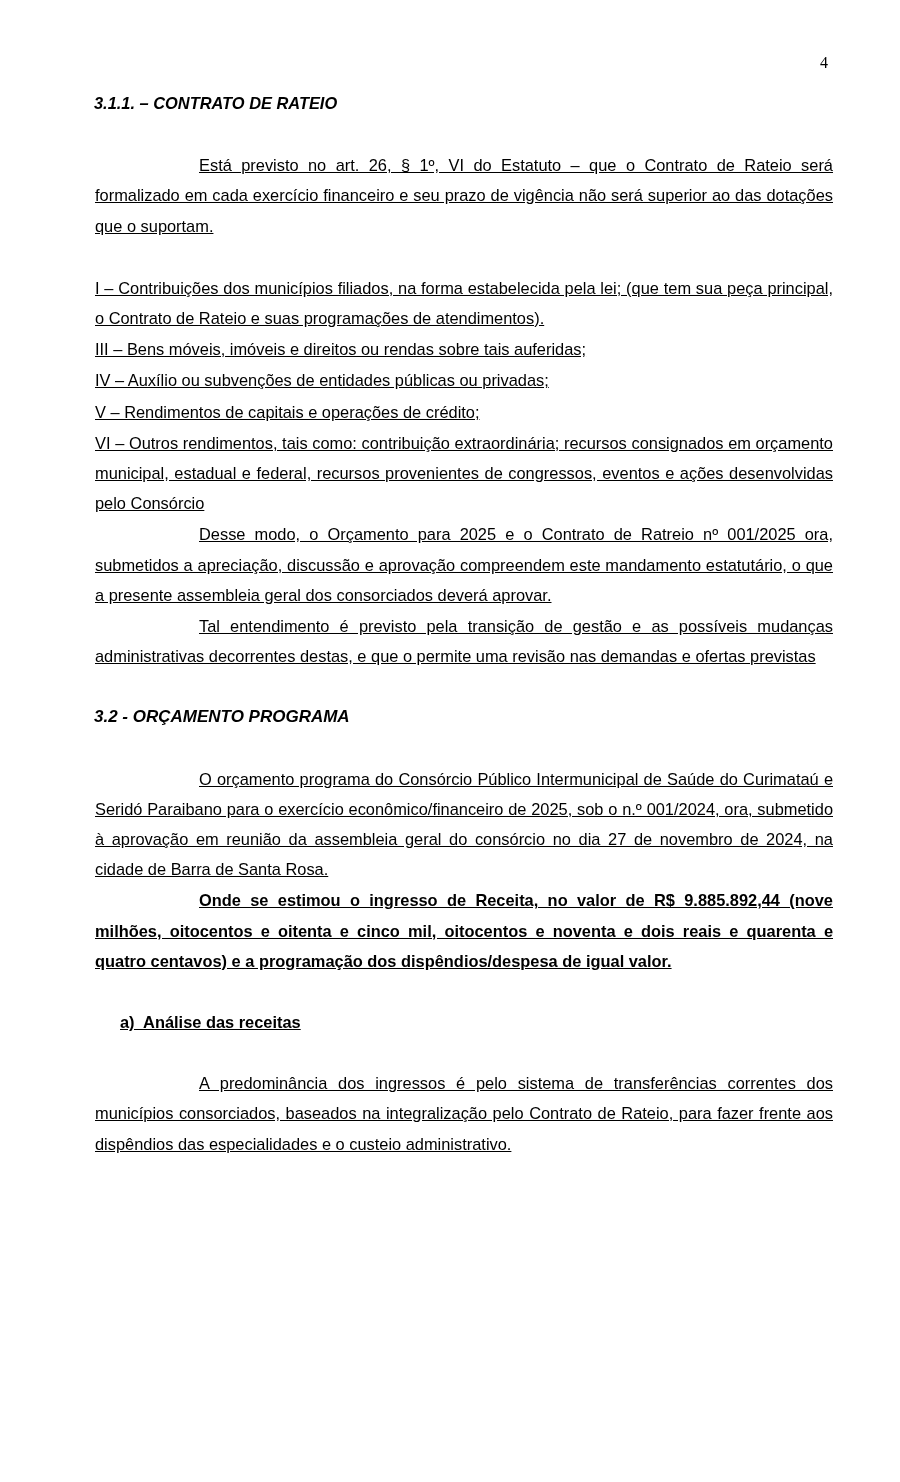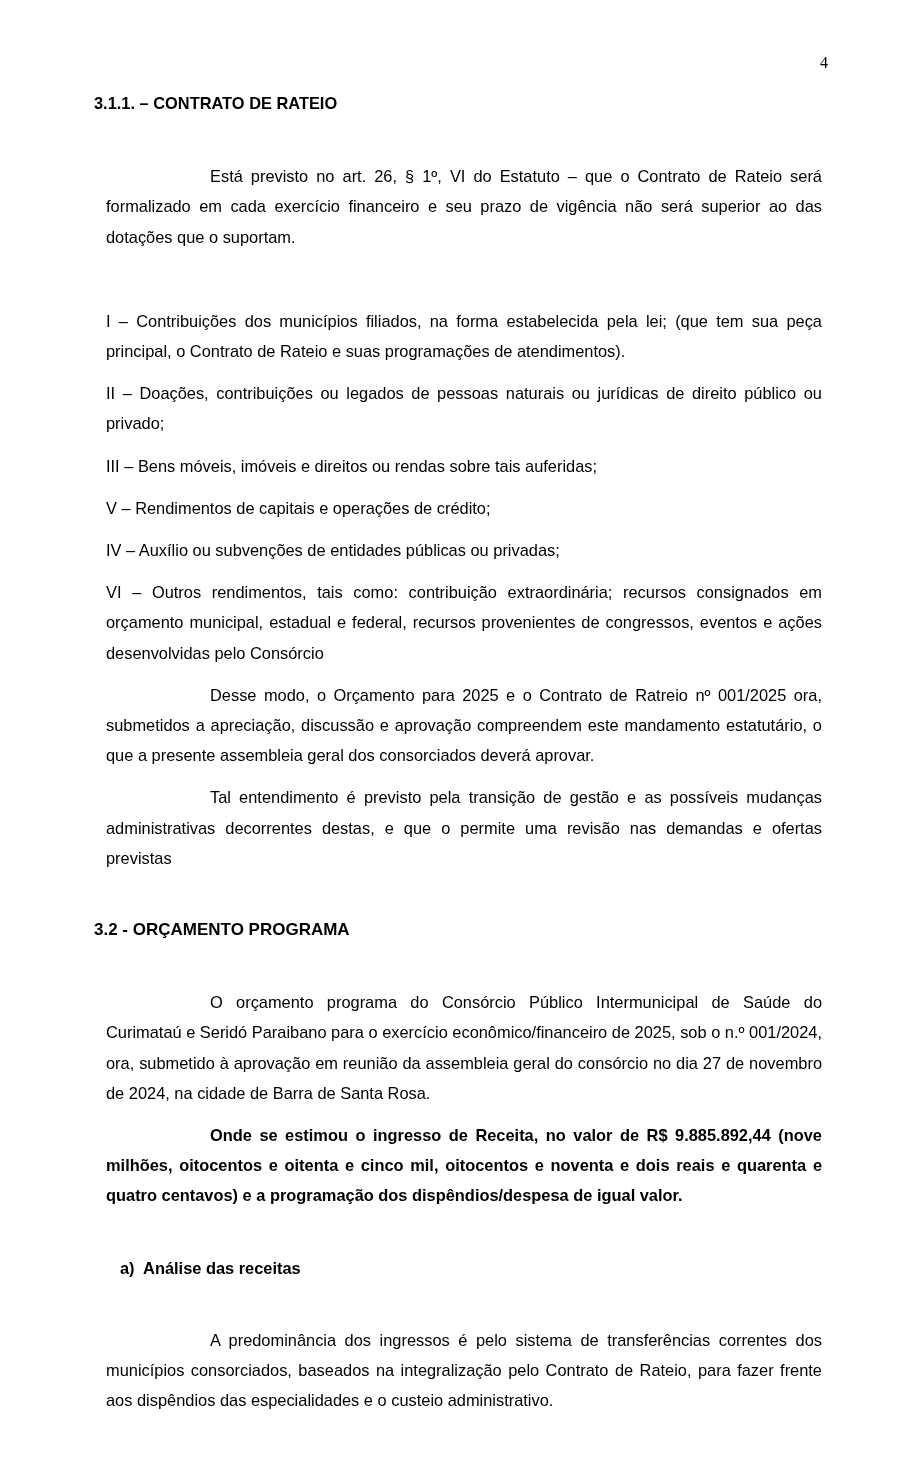--- a/index.html
+++ b/index.html
@@ -1,56 +1,55 @@
 <!DOCTYPE html>
 <html><head>
 <meta charset="utf-8">
 <style>
   html, body { margin: 0; padding: 0; background: #ffffff; }
   body { width: 900px; height: 1482px; position: relative; overflow: hidden;
          font-family: "Liberation Sans", sans-serif; color: #000; }
   .page-number { position: absolute; top: 54px; left: 820px; font-family: "Liberation Serif", serif;
                  font-size: 16px; }
   .content { position: absolute; left: 94px; top: 88px; width: 740px; font-size: 16.4px; line-height: 30.2px; }
-  .heading { font-weight: bold; margin: 0; }
-  p { margin: 12px; text-align: justify; }
+  .heading { font-weight: bold; margin: 0; font-style: italic; }
+  p { margin: 1px; text-align: justify; text-decoration: underline; }
   .indent { text-indent: 104px; }
   .bold { font-weight: bold; }
   .gap-30 { height: 30px; }
   .subheading { font-weight: bold; margin: 0; padding-left: 26px; }
 </style>
 </head>
 <body>
 
 <div class="page-number">4</div>
 
 <div class="content">
 
   <h2 class="heading" style="font-size:16.4px;">3.1.1. – CONTRATO DE RATEIO</h2>
   <div class="gap-30" style="height:31px;"></div>
 
   <p class="indent">Está previsto no art. 26, § 1º, VI do Estatuto – que o Contrato de Rateio será formalizado em cada exercício financeiro e seu prazo de vigência não será superior ao das dotações que o suportam.</p>
   <div class="gap-30"></div>
 
   <p>I – Contribuições dos municípios filiados, na forma estabelecida pela lei; (que tem sua peça principal, o Contrato de Rateio e suas programações de atendimentos).</p>
-  <p>II – Doações, contribuições ou legados de pessoas naturais ou jurídicas de direito público ou privado;</p>
   <p>III – Bens móveis, imóveis e direitos ou rendas sobre tais auferidas;</p>
+  <p>IV – Auxílio ou subvenções de entidades públicas ou privadas;</p>
   <p>V – Rendimentos de capitais e operações de crédito;</p>
-  <p>IV – Auxílio ou subvenções de entidades públicas ou privadas;</p>
   <p>VI – Outros rendimentos, tais como: contribuição extraordinária; recursos consignados em orçamento municipal, estadual e federal, recursos provenientes de congressos, eventos e ações desenvolvidas pelo Consórcio</p>
 
   <p class="indent">Desse modo, o Orçamento para 2025 e o Contrato de Ratreio nº 001/2025 ora, submetidos a apreciação, discussão e aprovação compreendem este mandamento estatutário, o que a presente assembleia geral dos consorciados deverá aprovar.</p>
   <p class="indent">Tal entendimento é previsto pela transição de gestão e as possíveis mudanças administrativas decorrentes destas, e que o permite uma revisão nas demandas e ofertas previstas</p>
   <div class="gap-30"></div>
 
   <h2 class="heading" style="font-size:17px;">3.2 - ORÇAMENTO PROGRAMA</h2>
   <div class="gap-30"></div>
 
   <p class="indent">O orçamento programa do Consórcio Público Intermunicipal de Saúde do Curimataú e Seridó Paraibano para o exercício econômico/financeiro de 2025, sob o n.º 001/2024, ora, submetido à aprovação em reunião da assembleia geral do consórcio no dia 27 de novembro de 2024, na cidade de Barra de Santa Rosa.</p>
   <p class="indent bold">Onde se estimou o ingresso de Receita, no valor de R$ 9.885.892,44 (nove milhões, oitocentos e oitenta e cinco mil, oitocentos e noventa e dois reais e quarenta e quatro centavos) e a programação dos dispêndios/despesa de igual valor.</p>
   <div class="gap-30"></div>
 
-  <h3 class="subheading" style="font-size:16.4px; white-space:pre;">a)  Análise das receitas</h3>
+  <h3 class="subheading" style="font-size:16.4px; white-space:pre;text-decoration:underline;">a)  Análise das receitas</h3>
   <div class="gap-30"></div>
 
   <p class="indent">A predominância dos ingressos é pelo sistema de transferências correntes dos municípios consorciados, baseados na integralização pelo Contrato de Rateio, para fazer frente aos dispêndios das especialidades e o custeio administrativo.</p>
 
 </div>
 
 </body></html>

